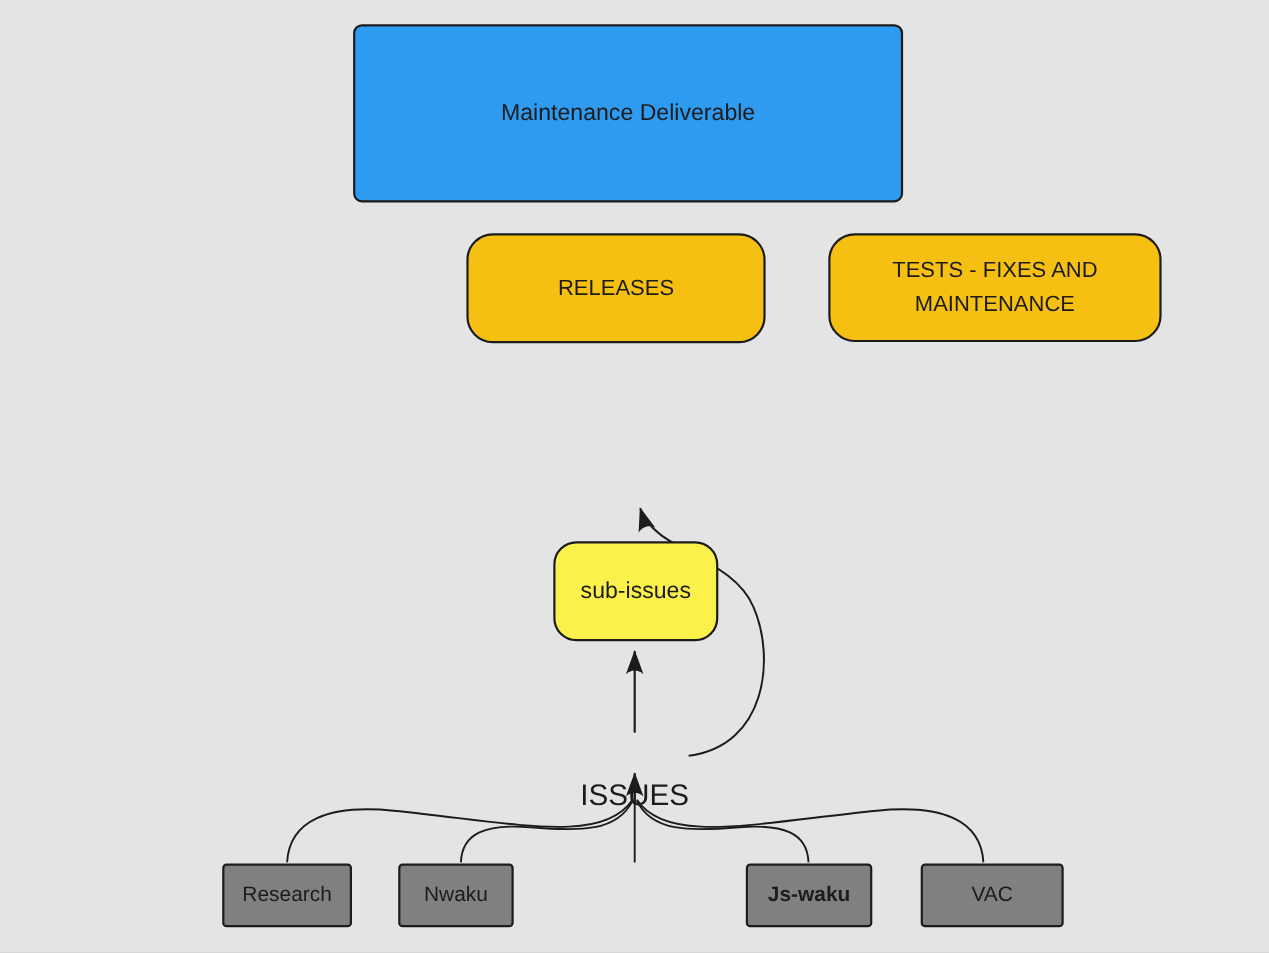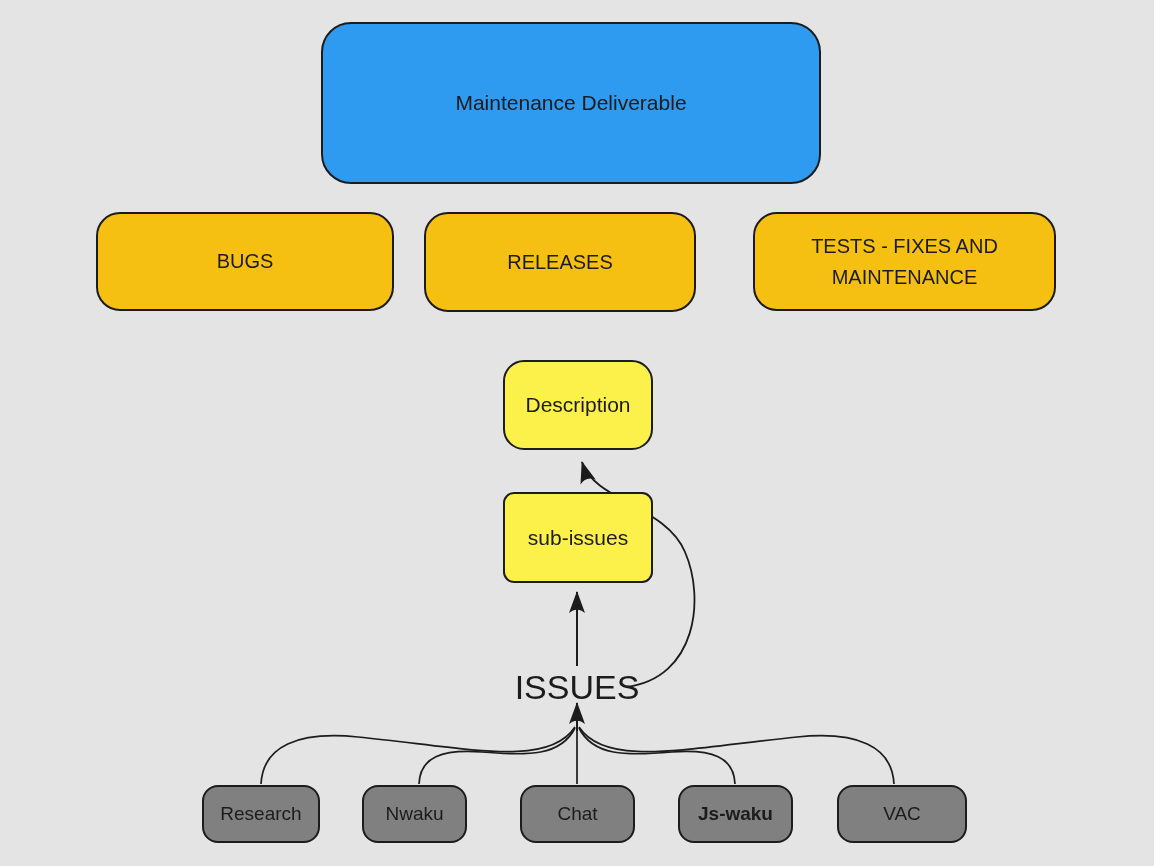--- a/index.html
+++ b/index.html
@@ -26,31 +26,32 @@
     position: absolute;
     display: flex;
     align-items: center;
     justify-content: center;
     text-align: center;
     border: 2.5px solid #1c1c1c;
     box-sizing: border-box;
     color: #1c1c1c;
   }
   .node .label { display: block; }
-  .node-blue   { background: #2E9AF0; border-radius: 30px; font-size: 21px; }
+  .node-blue   { background: #2E9AF0; border-radius: 8px; font-size: 21px; }
   .node-gold   { background: #F6C013; border-radius: 24px; font-size: 20px; }
   .node-yellow { background: #FCF04B; border-radius: 21px; font-size: 21px; }
-  .node-gray   { background: #808080; border-radius: 16px; font-size: 19px; }
+  .node-gray   { background: #808080; border-radius: 4px; font-size: 19px; }
   .node-gold .label { line-height: 1.55; padding: 0 18px; }
   .text-label {
     position: absolute;
-    font-size: 34px;
+    font-size: 27px;
     color: #1c1c1c;
     transform: translateX(-50%);
     white-space: nowrap;
+    margin-top: 40px;
   }
 </style>
 </head>
 <body>
 
 <div class="canvas">
 
   <svg class="edges" width="1154" height="866" viewBox="0 0 1154 866" fill="none" xmlns="http://www.w3.org/2000/svg">
     <defs>
       <marker id="arrow" viewBox="0 0 24 18" refX="22" refY="9" markerWidth="24" markerHeight="18" orient="auto" markerUnits="userSpaceOnUse">
@@ -68,48 +69,39 @@
     <path d="M 735 784 C 734 757, 712 749, 672 752 C 626 756, 593 756, 579 728" stroke="#1c1c1c" stroke-width="1.7"></path>
     <path d="M 894 784 C 892 746, 857 731, 797 737 C 687 748, 606 768, 579 727" stroke="#1c1c1c" stroke-width="1.7"></path>
 
     <path d="M 577 731 L 577 703" stroke="#1c1c1c" stroke-width="2" marker-end="url(#arrow)"></path>
   </svg>
 
   <div class="node node-blue" style="left:321px; top:22px; width:500px; height:162px;">
     <span class="label">Maintenance Deliverable</span>
   </div>
 
-  <div class="node node-gold" style="left:96px; top:212px; width:298px; height:99px;">
-    <span class="label">BUGS</span>
-  </div>
   <div class="node node-gold" style="left:424px; top:212px; width:272px; height:100px;">
     <span class="label">RELEASES</span>
   </div>
   <div class="node node-gold" style="left:753px; top:212px; width:303px; height:99px;">
     <span class="label">TESTS - FIXES AND MAINTENANCE</span>
   </div>
 
-  <div class="node node-yellow" style="left:503px; top:360px; width:150px; height:90px;">
-    <span class="label">Description</span>
-  </div>
-  <div class="node node-yellow" style="left:503px; top:492px; width:150px; height:91px;border-radius:11px;">
+  <div class="node node-yellow" style="left:503px; top:492px; width:150px; height:91px;">
     <span class="label">sub-issues</span>
   </div>
 
   <div class="text-label" style="left:577px; top:668px;">ISSUES</div>
 
   <div class="node node-gray" style="left:202px; top:785px; width:118px; height:58px;">
     <span class="label">Research</span>
   </div>
   <div class="node node-gray" style="left:362px; top:785px; width:105px; height:58px;">
     <span class="label">Nwaku</span>
   </div>
-  <div class="node node-gray" style="left:520px; top:785px; width:115px; height:58px;">
-    <span class="label">Chat</span>
-  </div>
   <div class="node node-gray" style="left:678px; top:785px; width:115px; height:58px;font-weight:bold;">
     <span class="label">Js-waku</span>
   </div>
   <div class="node node-gray" style="left:837px; top:785px; width:130px; height:58px;">
     <span class="label">VAC</span>
   </div>
 
 </div>
 
 </body></html>

